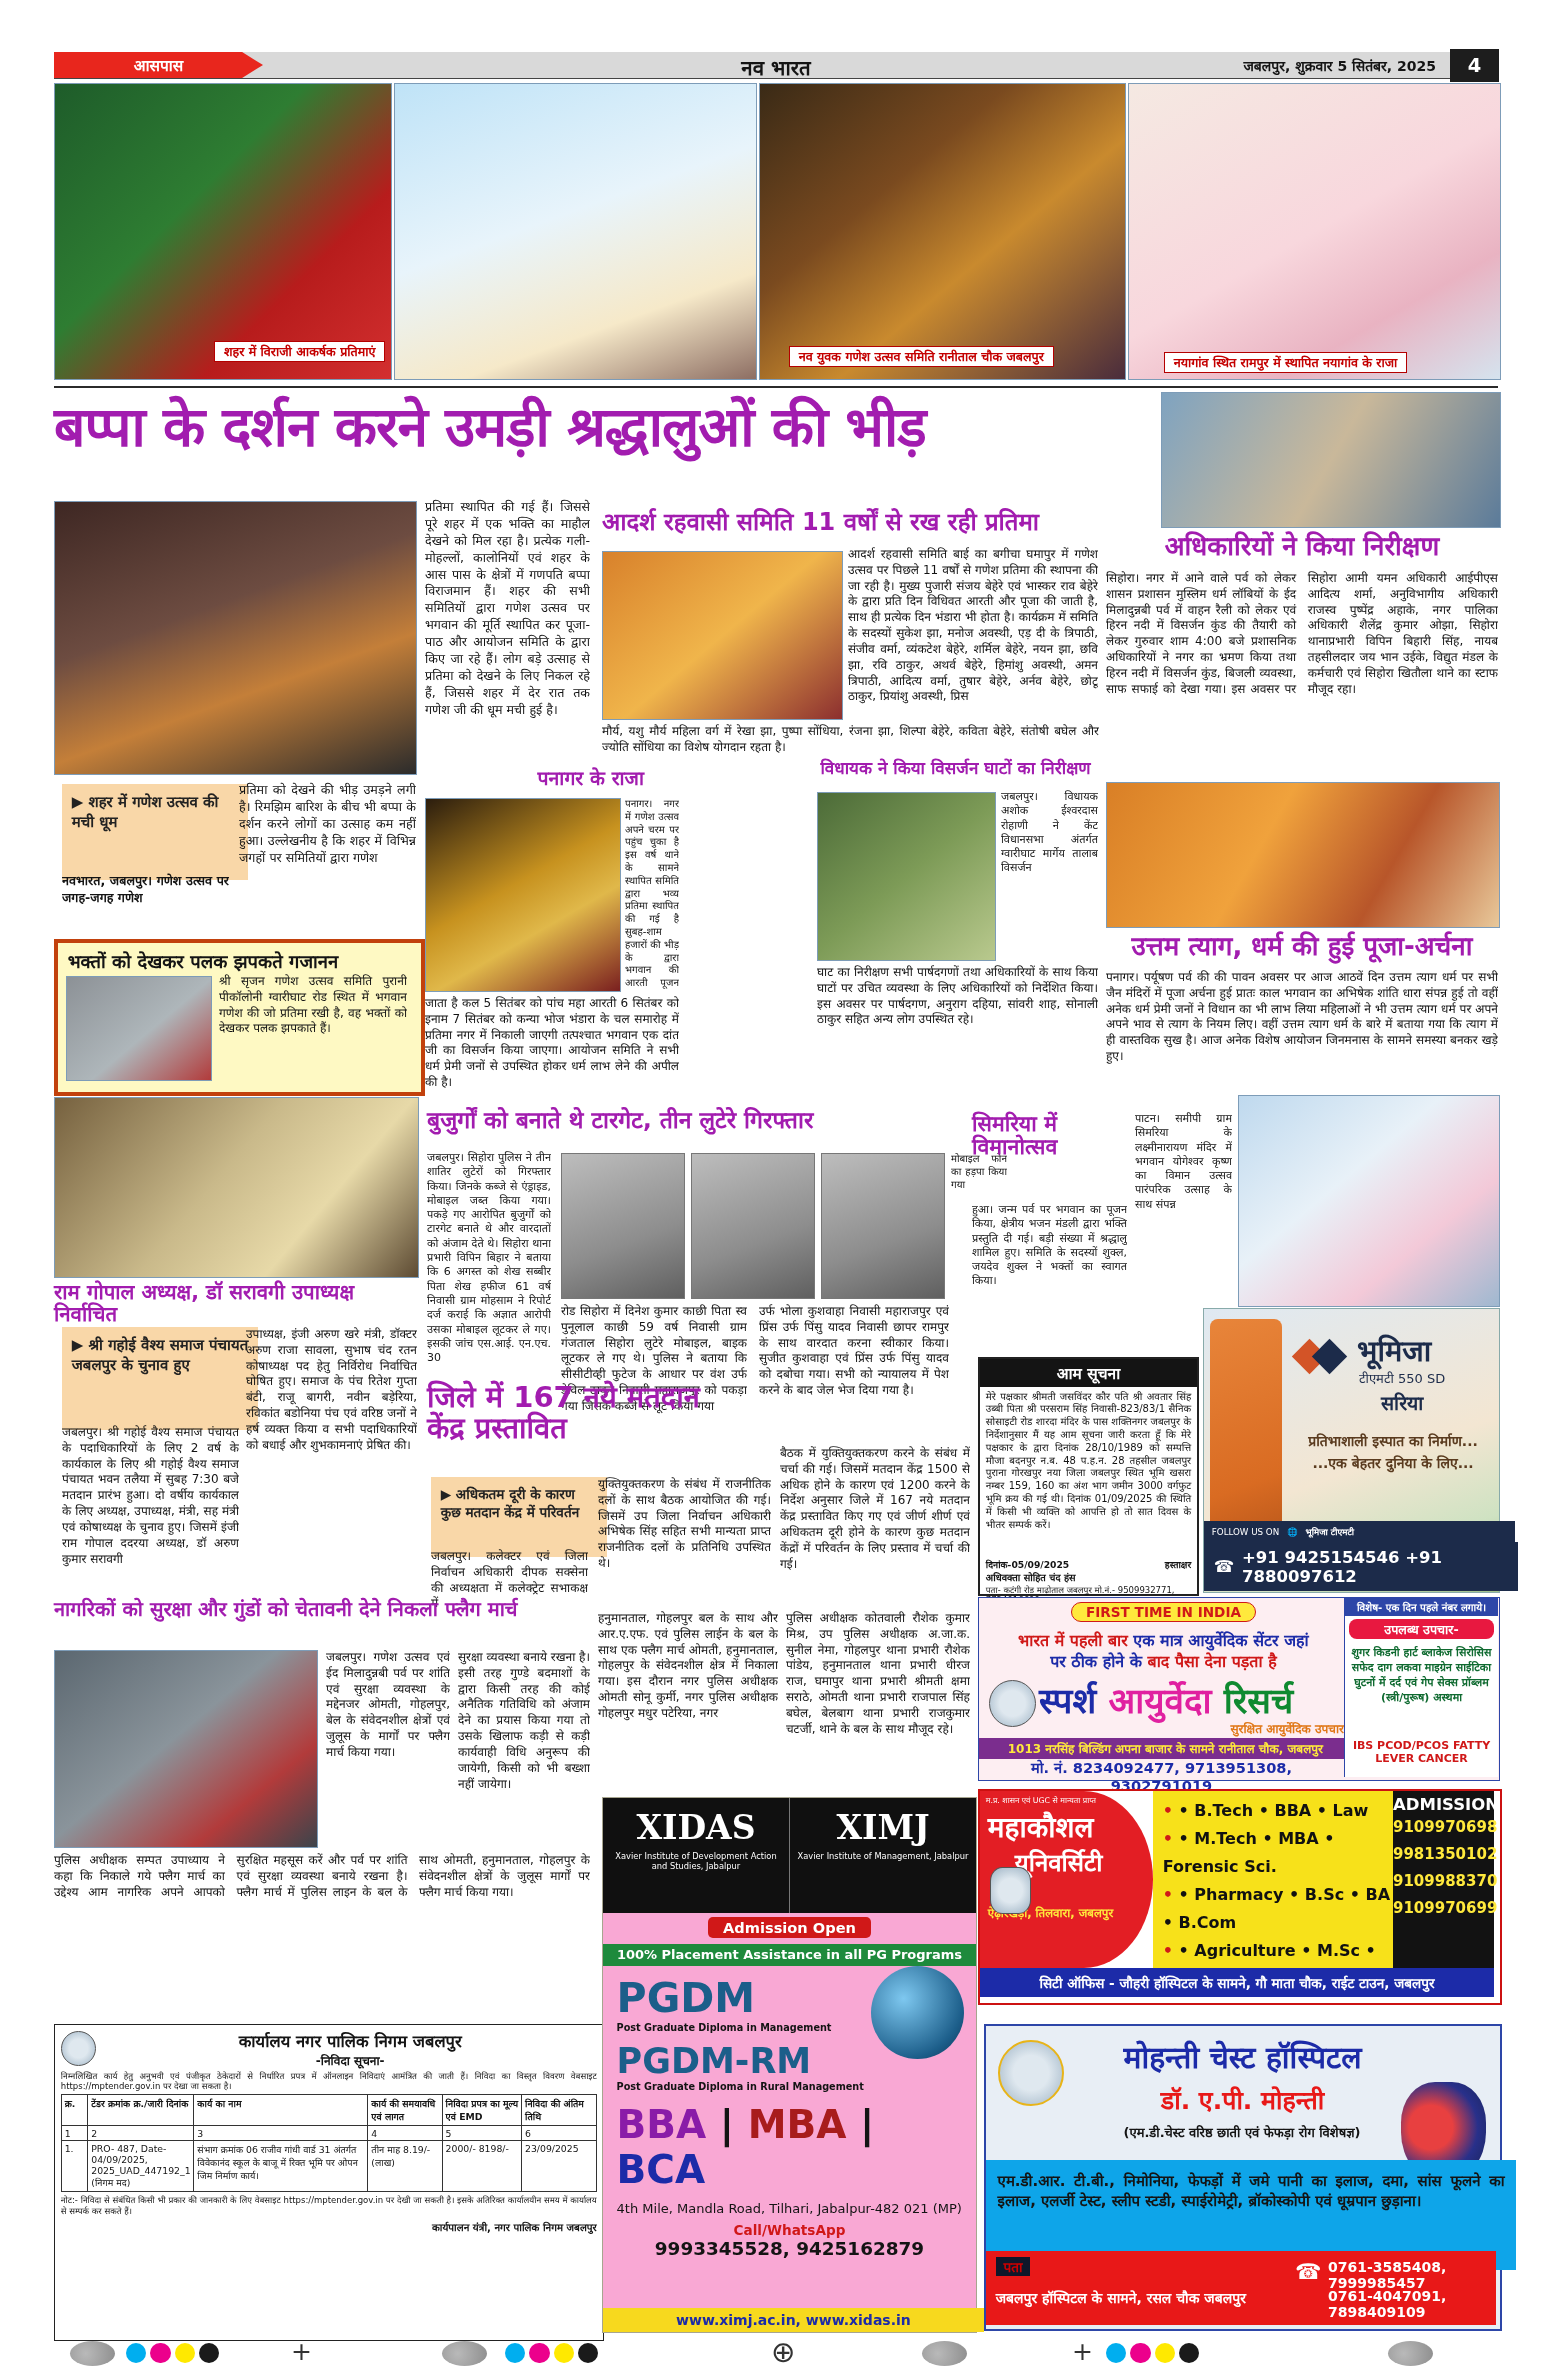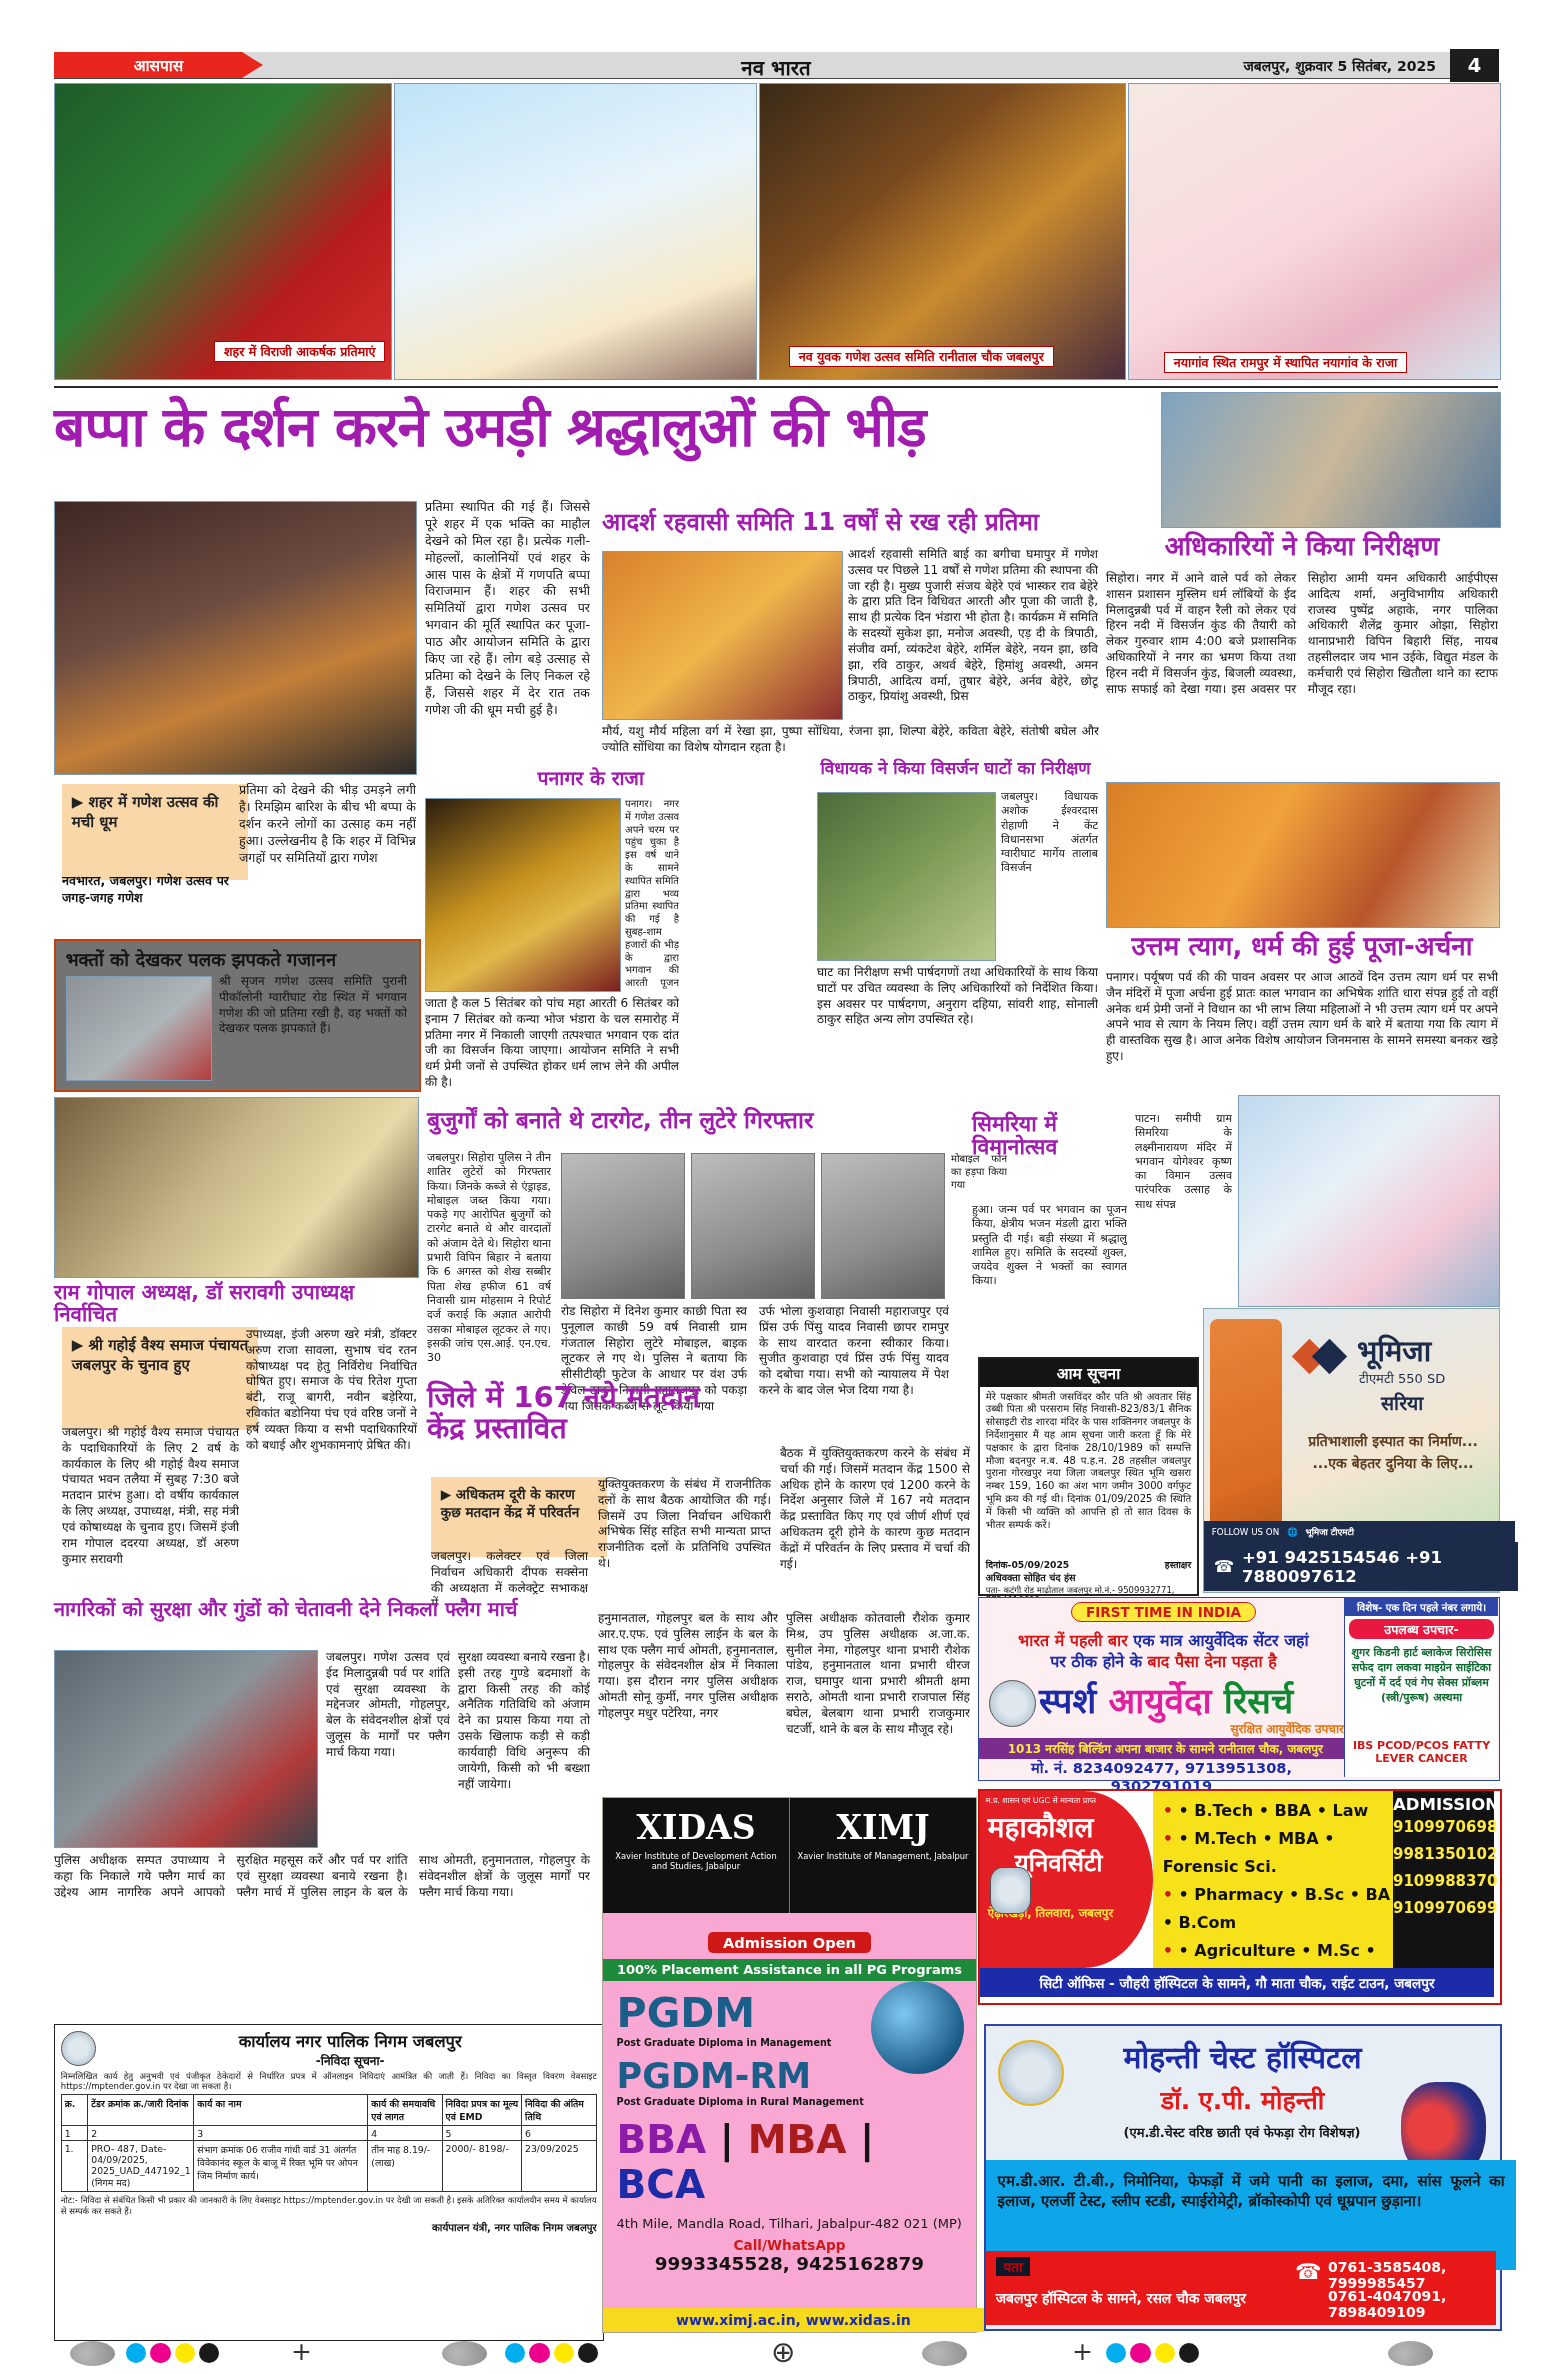--- a/index.html
+++ b/index.html
@@ -10,21 +10,21 @@
   .ph{border:1px solid #7d9cb8;overflow:hidden}
   .cap{position:absolute;background:#fff;border:1px solid #b40000;color:#c40000;
        font-weight:700;font-size:12.6px;padding:1px 8.7px;white-space:nowrap}
   .hl{font-weight:700;color:#a21caf;line-height:1.08}
   .ctr{text-align:center}
   .b13{font-size:12.6px;line-height:1.34}
   .b12{font-size:12px;line-height:1.32}
   .b11{font-size:11px;line-height:1.3}
   .b10{font-size:10px;line-height:1.28}
   .kick{background:#f9d7a8;font-weight:700;font-size:15px;line-height:1.35;padding:7.8px 9.7px;color:#222}
-  .graybox{background:#737373;border:2px solid #c2410c}
+  .graybox{background:#fef9c3;border:4px solid #c2410c}
   .rule{background:#2b2b2b}
   
   .ph1{background:linear-gradient(135deg,#1e5c2a,#2e7d32 40%,#b71c1c 70%,#d32f2f)}
   .ph2{background:linear-gradient(160deg,#bfe3f7,#e8f4fb 45%,#f6e9c9 75%,#8d6e63)}
   .ph3{background:linear-gradient(140deg,#3a2a16,#7a4a1f 35%,#c98a2e 60%,#4a2c3c)}
   .ph4{background:linear-gradient(150deg,#f5e9e2,#f8d7dd 50%,#e9b3c2 75%,#d5e3ee)}
   .phoff{background:linear-gradient(120deg,#7fa3c0,#c9b89a 50%,#5b7b9a)}
   .phcrowd{background:linear-gradient(160deg,#3e2723,#6d4c41 40%,#c47f39 65%,#2b2b2b)}
   .phele{background:linear-gradient(140deg,#8c9196,#aeb6ba 55%,#b23b3b)}
   .phpan{background:linear-gradient(150deg,#2b1d0e,#c7921f 45%,#e0b84a 65%,#7a1f1f)}
@@ -305,21 +305,21 @@
     <div class="xid-hd" style="height:115px;display:flex">
       <div style="flex:1;text-align:center;border-right:1.9px solid #777;padding-top:9.7px">
         <div style="font-size:33px;font-weight:800;font-family:'DejaVu Serif',serif">XIDAS</div>
         <div style="font-size:8.3px;padding:3.9px 5.8px">Xavier Institute of Development Action and Studies, Jabalpur</div>
       </div>
       <div style="flex:1;text-align:center;padding-top:9.7px">
         <div style="font-size:33px;font-weight:800;font-family:'DejaVu Serif',serif">XIMJ</div>
         <div style="font-size:8.3px;padding:3.9px 5.8px">Xavier Institute of Management, Jabalpur</div>
       </div>
     </div>
-    <div class="ctr" style="margin-top:19px"><span class="xid-badge">Admission Open</span></div>
+    <div class="ctr" style="margin-top:4px"><span class="xid-badge">Admission Open</span></div>
     <div class="xid-grn" style="margin-top:5.8px">100% Placement Assistance in all PG Programs</div>
     <div style="position:relative;padding:7.8px 13.6px">
       <div style="font-size:41px;font-weight:800;color:#1c5e8a">PGDM</div>
       <div style="font-size:9.7px;font-weight:700">Post Graduate Diploma in Management</div>
       <div style="font-size:35px;font-weight:800;color:#1c5e8a;margin-top:7.8px">PGDM-RM</div>
       <div style="font-size:9.7px;font-weight:700">Post Graduate Diploma in Rural Management</div>
       <div class="abs" style="right:11.6px;top:0;width:93px;height:93px;border-radius:50%;background:radial-gradient(circle at 35% 35%,#7ec8f0,#1c5e8a 70%,#0d3050)"></div>
       <div style="font-size:39px;font-weight:800;margin-top:9.7px">
         <span style="color:#8a1ca8">BBA</span> |
         <span style="color:#a81c1c">MBA</span> |

